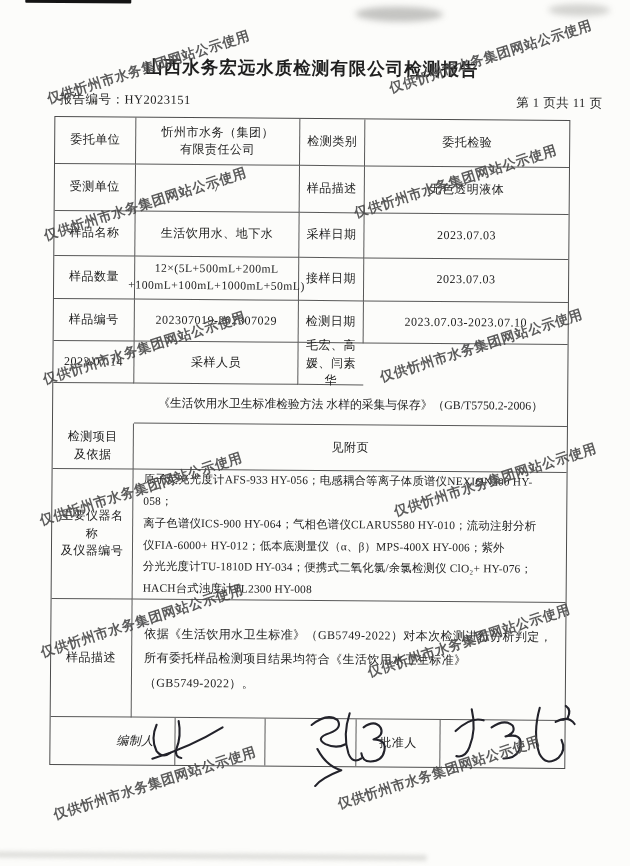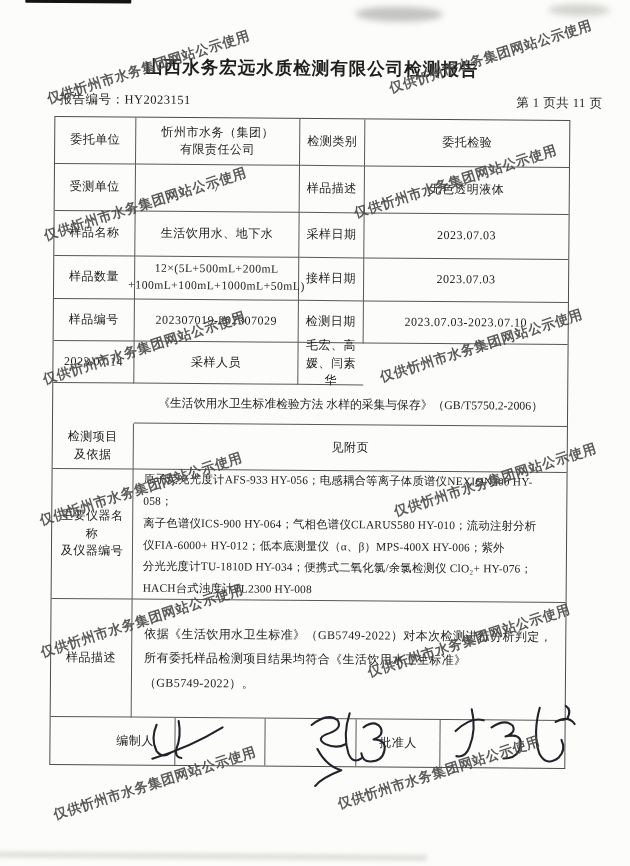--- a/index.html
+++ b/index.html
@@ -138,21 +138,21 @@
 仪FIA-6000+  HY-012；低本底测量仪（α、β）MPS-400X  HY-006；紫外
 分光光度计TU-1810D  HY-034；便携式二氧化氯/余氯检测仪 ClO₂+  HY-076；
 HACH台式浊度计TL2300  HY-008</div>
 
       <div class="c">样品描述</div>
       <div class="c ecol span3 left concl">依据《生活饮用水卫生标准》（GB5749-2022）对本次检测进行分析判定，
 所有委托样品检测项目结果均符合《生活饮用水卫生标准》
 （GB5749-2022）。</div>
 
       <div class="c ecol sigrow" style="border-bottom:none;padding:0;">
-        <div class="sg" style="width:80px;">编制人</div>
+        <div class="sg" style="width:80px;font-style:italic;">编制人</div>
         <div class="sg" style="width:90px;"></div>
         <div class="sg" style="width:91px;"></div>
         <div class="sg" style="width:84px;text-align:right;">批准人</div>
         <div class="sg" style="width:79px;"></div>
       </div>
     </div>
 
     <svg class="sig" style="left:145px;top:712px;" width="100" height="60" viewBox="0 0 100 60">
       <path d="M14,14 q-6,14 0,26 q6,8 14,2"></path>
       <path d="M36,10 q3,15 -2,28 q-2,8 5,9"></path>

